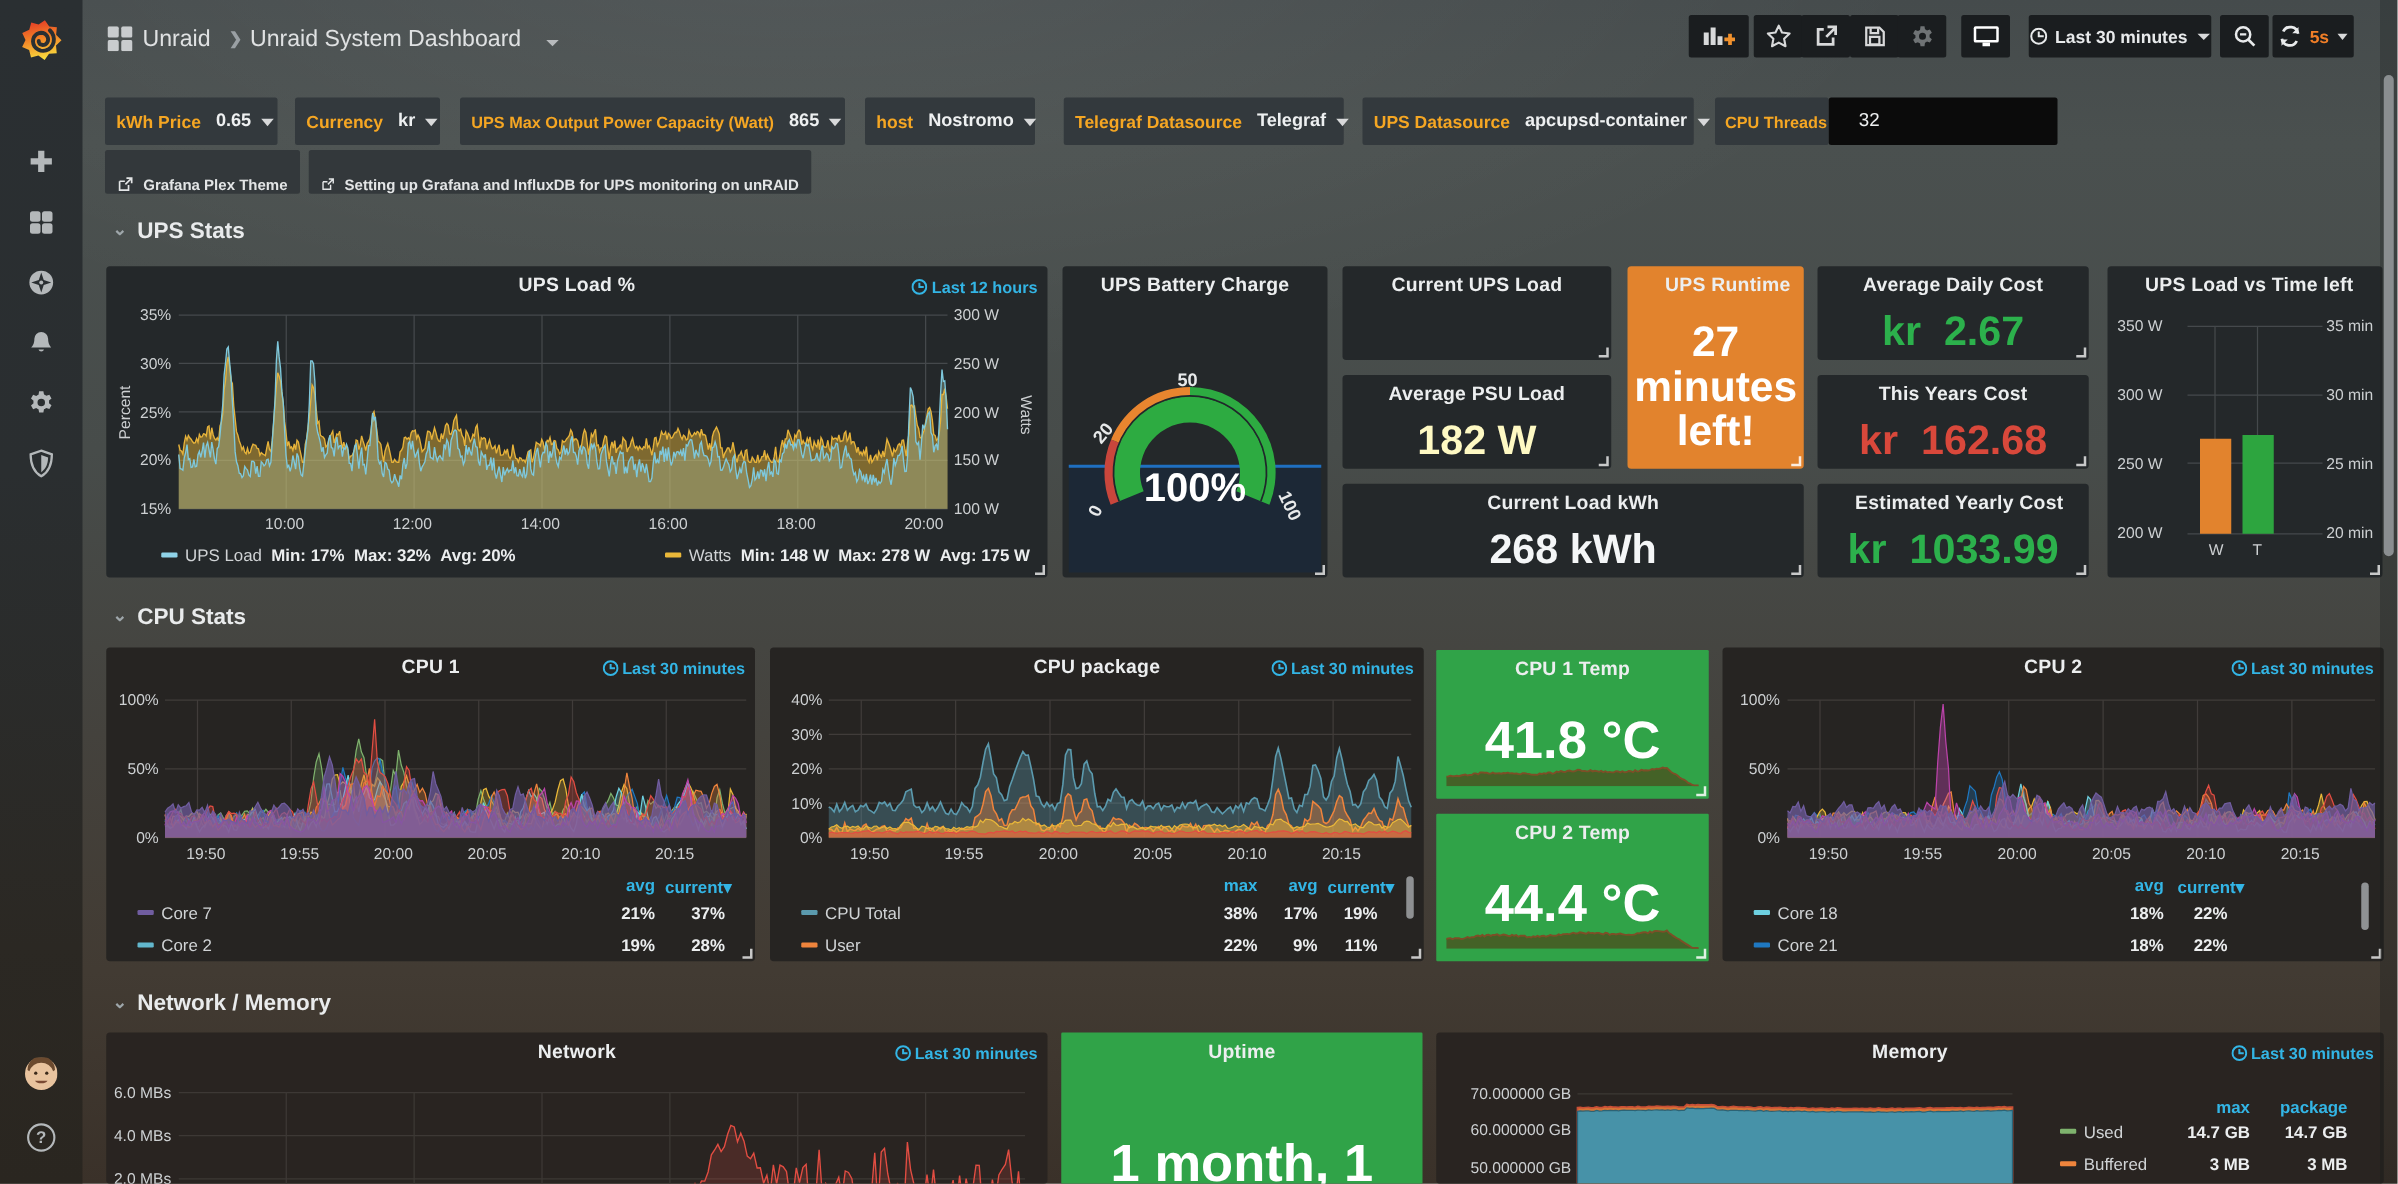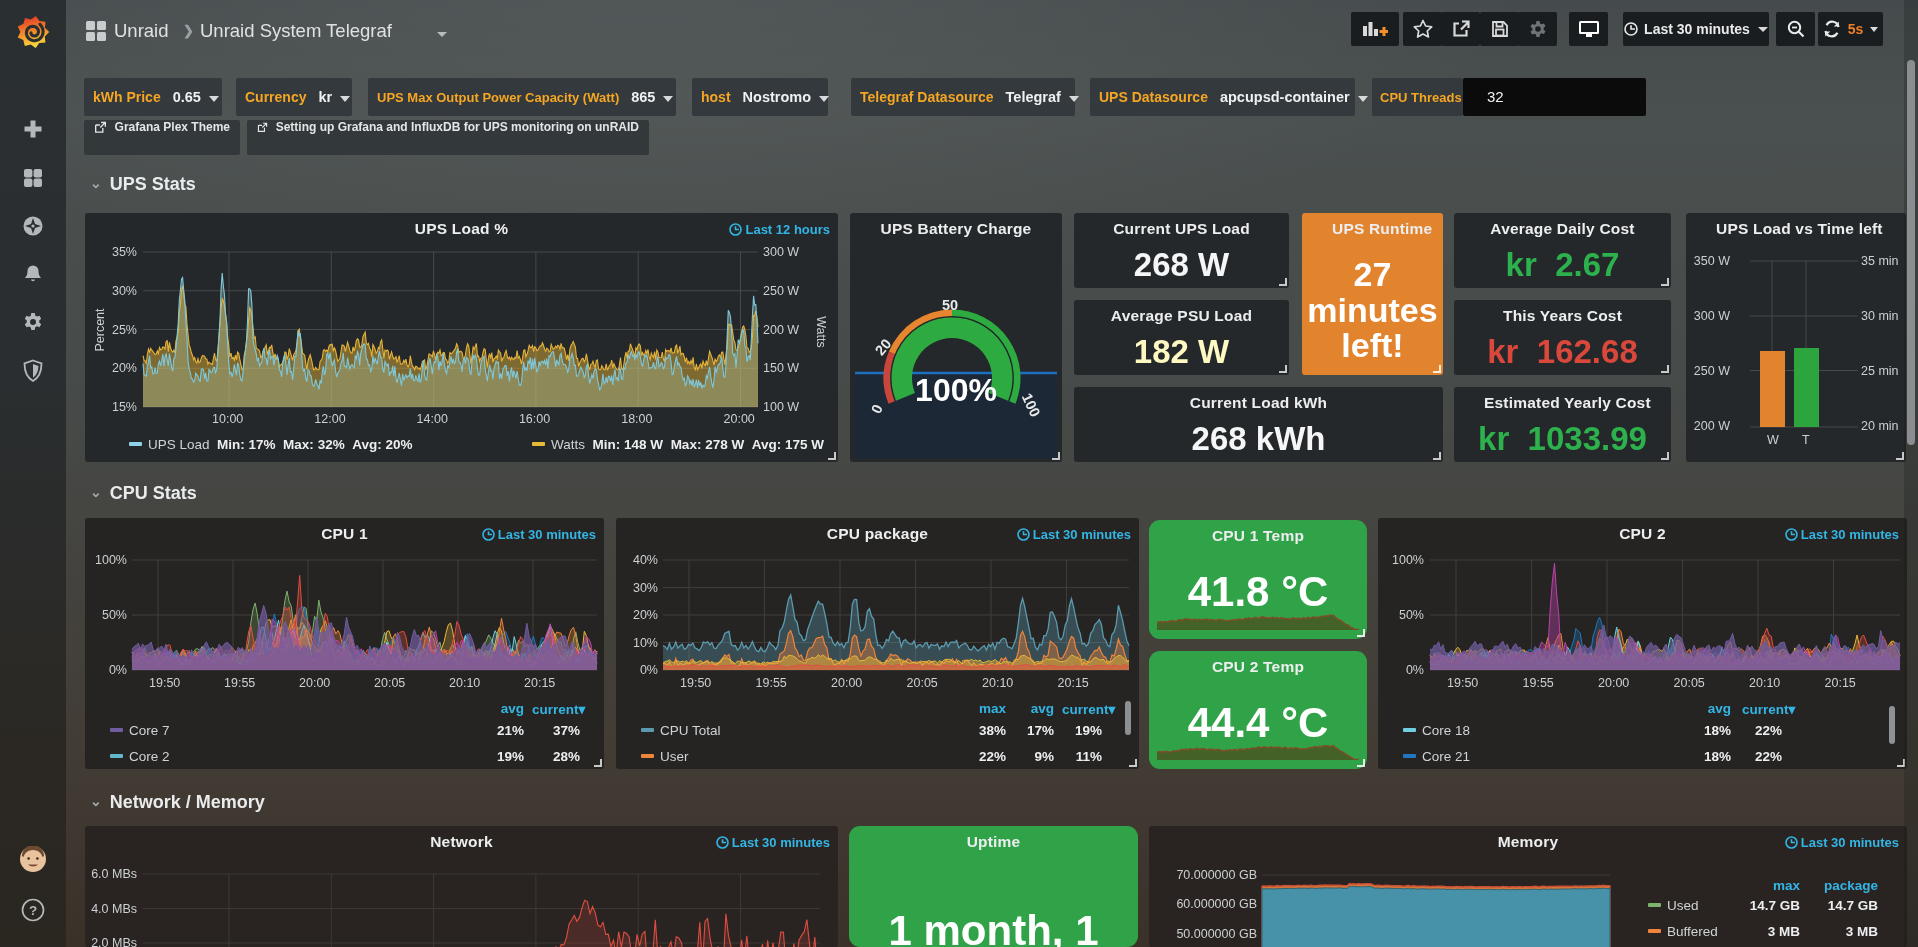--- a/index.html
+++ b/index.html
@@ -13,31 +13,31 @@
 .ptitle{position:absolute;top:7px;left:30px;right:30px;text-align:center;color:#eceeef;font-weight:bold;font-size:15.5px;letter-spacing:0.2px;white-space:nowrap}
 .timetag{position:absolute;top:9px;right:8px;color:#33b5e5;font-weight:bold;font-size:13px}
 .timetag svg{vertical-align:-2px;margin-right:3px}
 .corner{position:absolute;right:2px;bottom:2px;width:8px;height:8px;border-right:2px solid rgba(255,255,255,0.85);border-bottom:2px solid rgba(255,255,255,0.85)}
 .cornerd{position:absolute;right:2px;bottom:2px;width:8px;height:8px;border-right:2px solid rgba(255,255,255,0.75);border-bottom:2px solid rgba(255,255,255,0.75)}
 .bigv{position:absolute;left:0;right:0;text-align:center;font-weight:bold;color:#f4f6f7;white-space:nowrap}
 .vbox{position:absolute;height:38px;background:#33393d;border-radius:2px;display:flex;align-items:center;white-space:nowrap}
 .vlab{color:#f5a623;font-weight:bold;font-size:14px;padding:0 12px 0 9px}
 .vval{color:#eef0f1;font-weight:bold;font-size:14.5px}
 .caret{display:inline-block;width:0;height:0;border-left:5px solid transparent;border-right:5px solid transparent;border-top:6px solid #d8d9da;margin-left:8px}
-.lnk{position:absolute;height:35px;background:#33383b;border-radius:2px;display:flex;align-items:flex-start;color:#e3e5e6;font-weight:bold;font-size:12px;padding:0 10px;white-space:nowrap;overflow:hidden}
+.lnk{position:absolute;height:35px;background:#33383b;border-radius:2px;display:flex;align-items:flex-end;color:#e3e5e6;font-weight:bold;font-size:12px;padding:0 10px;white-space:nowrap;overflow:hidden}
 .lnk svg{margin-right:8px}
 .sect{position:absolute;color:#e9ebec;font-weight:bold;font-size:18px}
 .sarrow{display:inline-block;margin-right:8px;color:#9fa7ab;font-size:14px;font-weight:bold;vertical-align:2px}
 .axlbl{position:absolute;color:#cdd0d2;font-size:12.5px;white-space:nowrap}
 .leg{position:absolute;color:#d0d3d5;font-size:13.5px;white-space:nowrap}
 .leg b{color:#eceeef}
 .lswatch{display:inline-block;width:13px;height:4px;border-radius:1px;vertical-align:3px;margin-right:6px}
 .lhead{color:#33b5e5;font-weight:bold;font-size:13.5px}
 .btn{position:absolute;top:12px;height:34px;background:#1a1d1f;border-radius:2px;display:flex;align-items:center;justify-content:center}
-.gpanel{position:absolute;background:#30a348;border-radius:11px}
+.gpanel{position:absolute;background:#30a348;border-radius:1px}
 .opanel{position:absolute;background:#e2832d;border-radius:3px}
 .navtxt{color:#dfe1e2;font-size:18.5px}
 </style></head><body>
 <div class="abs" style="left:0;top:0;width:66px;height:947px;background:linear-gradient(180deg,#2a2f32 0%,#2a2e30 40%,#2b2823 80%,#2a2620 100%);"></div>
 <div class="abs" style="left:14px;top:13px"><svg width="38" height="38" viewBox="0 0 38 38" style="">
       <defs>
         <linearGradient id="glg" x1="0.35" y1="0" x2="0.55" y2="1">
           <stop offset="0" stop-color="#e43a26"></stop>
           <stop offset="0.45" stop-color="#f28227"></stop>
           <stop offset="1" stop-color="#f9e13f"></stop>
@@ -83,21 +83,21 @@
       <text x="12" y="16.8" text-anchor="middle" font-family="Liberation Sans" font-size="13.5" font-weight="bold" fill="#b4b8ba">?</text>
     </svg></div>
 <div class="abs" style="left:86px;top:21px"><svg width="20" height="20" viewBox="0 0 20 20" style="">
       <rect x="0" y="0" width="9" height="9" rx="1.5" fill="#c9ccce"></rect>
       <rect x="11" y="0" width="9" height="9" rx="1.5" fill="#c9ccce"></rect>
       <rect x="0" y="11" width="9" height="9" rx="1.5" fill="#c9ccce"></rect>
       <rect x="11" y="11" width="9" height="9" rx="1.5" fill="#c9ccce"></rect>
     </svg></div>
 <div class="abs navtxt" style="left:114px;top:20px">Unraid</div>
 <div class="abs" style="left:183px;top:23px;color:#9aa0a4;font-size:13px;font-weight:bold">❯</div>
-<div class="abs navtxt" style="left:200px;top:20px">Unraid System Telegraf</div>
+<div class="abs navtxt" style="left:200px;top:20px">Unraid System Dashboard</div>
 <div class="abs" style="left:437px;top:32px;width:0;height:0;border-left:5px solid transparent;border-right:5px solid transparent;border-top:5px solid #b8bbbd"></div>
 <div class="btn" style="left:1351px;width:48px">
     <svg width="26" height="20" viewBox="0 0 26 20" style="">
       <rect x="1" y="7" width="4" height="10" fill="#d8d9da"></rect>
       <rect x="6.5" y="3" width="4" height="14" fill="#d8d9da"></rect>
       <rect x="12" y="10" width="4" height="7" fill="#d8d9da"></rect>
       <path d="M19.5 8 h3 v-3 h3 v3 h3 v3 h-3 v3 h-3 v-3 h-3 Z" fill="#f0912d" transform="translate(-2,3)"></path>
     </svg>
   </div>
 <div class="btn" style="left:1403px;width:39px">
@@ -251,21 +251,20 @@
       </svg></div>
     <div class="abs" style="left:0;top:159px;width:212px;text-align:center;font-weight:bold;font-size:32px;color:#fff">100%</div>
     <div class="abs" style="left:92px;top:84px;color:#e7e9ea;font-size:14.5px;font-weight:bold">50</div>
     <div class="abs" style="left:25px;top:126px;color:#e7e9ea;font-size:14.5px;font-weight:bold;transform:rotate(-50deg)">20</div>
     <div class="abs" style="left:23px;top:188px;color:#e7e9ea;font-size:14.5px;font-weight:bold;transform:rotate(-65deg)">0</div>
     <div class="abs" style="left:169px;top:184px;color:#e7e9ea;font-size:14.5px;font-weight:bold;transform:rotate(65deg)">100</div>
     <div class="cornerd"></div>
   </div>
 <div class="panel" style="left:1074px;top:213px;width:215px;height:75px;">
     <div class="ptitle" style="top:7px">Current UPS Load</div>
-    <div class="bigv" style="top:33px;font-size:33px;color:#f4f6f7">268 W</div>
     <div class="cornerd"></div>
   </div>
 <div class="panel" style="left:1074px;top:300px;width:215px;height:75px;">
     <div class="ptitle" style="top:7px">Average PSU Load</div>
     <div class="bigv" style="top:33px;font-size:33px;color:#fef9c3">182 W</div>
     <div class="cornerd"></div>
   </div>
 <div class="panel" style="left:1074px;top:387px;width:369px;height:75px;">
     <div class="ptitle" style="top:7px">Current Load kWh</div>
     <div class="bigv" style="top:33px;font-size:33px;color:#f4f6f7">268 kWh</div>

